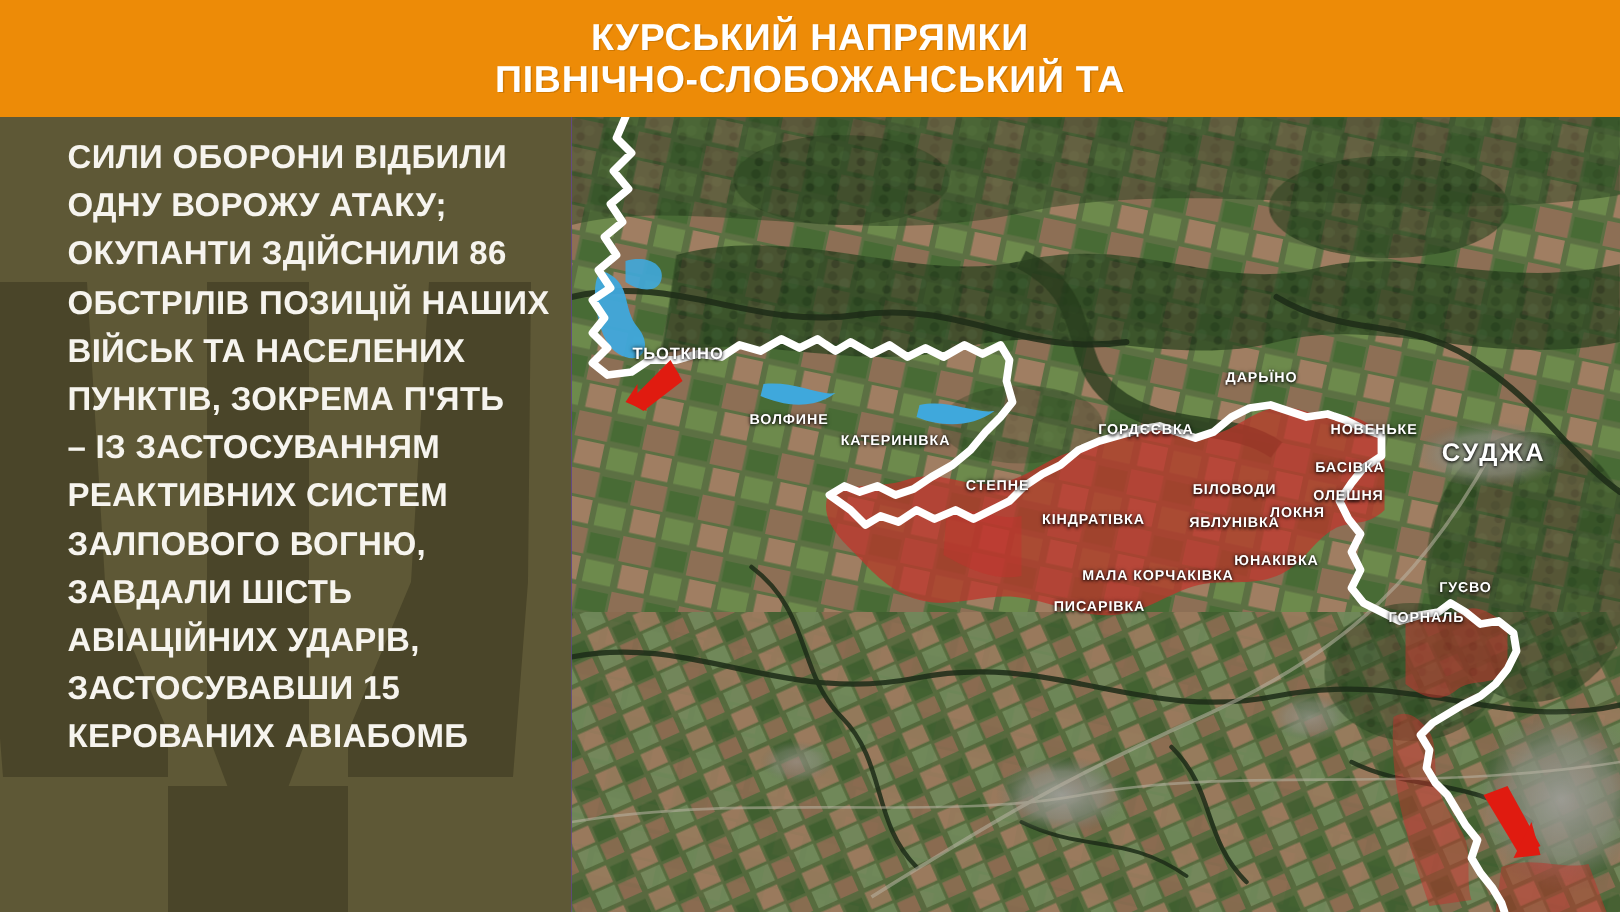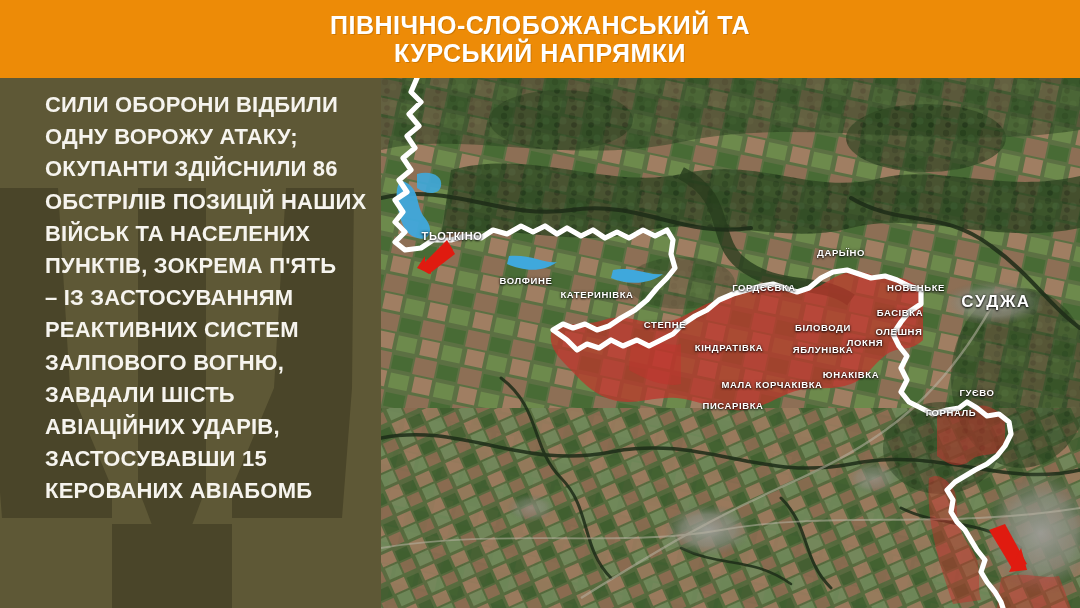--- a/index.html
+++ b/index.html
@@ -60,22 +60,22 @@
   .sz-md { font-size:11px; }
   .sz-lg { font-size:17px; letter-spacing:1.6px; }
 </style>
 </head>
 <body>
 
 <div class="frame">
 
   <div class="header">
     <div class="header-inner">
+      <div class="header-line">КУРСЬКИЙ НАПРЯМКИ</div>
       <div class="header-line">ПІВНІЧНО-СЛОБОЖАНСЬКИЙ ТА</div>
-      <div class="header-line">КУРСЬКИЙ НАПРЯМКИ</div>
     </div>
   </div>
 
   <div class="panel">
 
     <svg class="watermark" viewBox="0 0 420 500" preserveAspectRatio="none">
       <g fill="#4A4529">
 
         <path d="M28 0 L96 0 L108 200 L150 300 L150 330 L40 330 L30 200 Z"></path>
 

